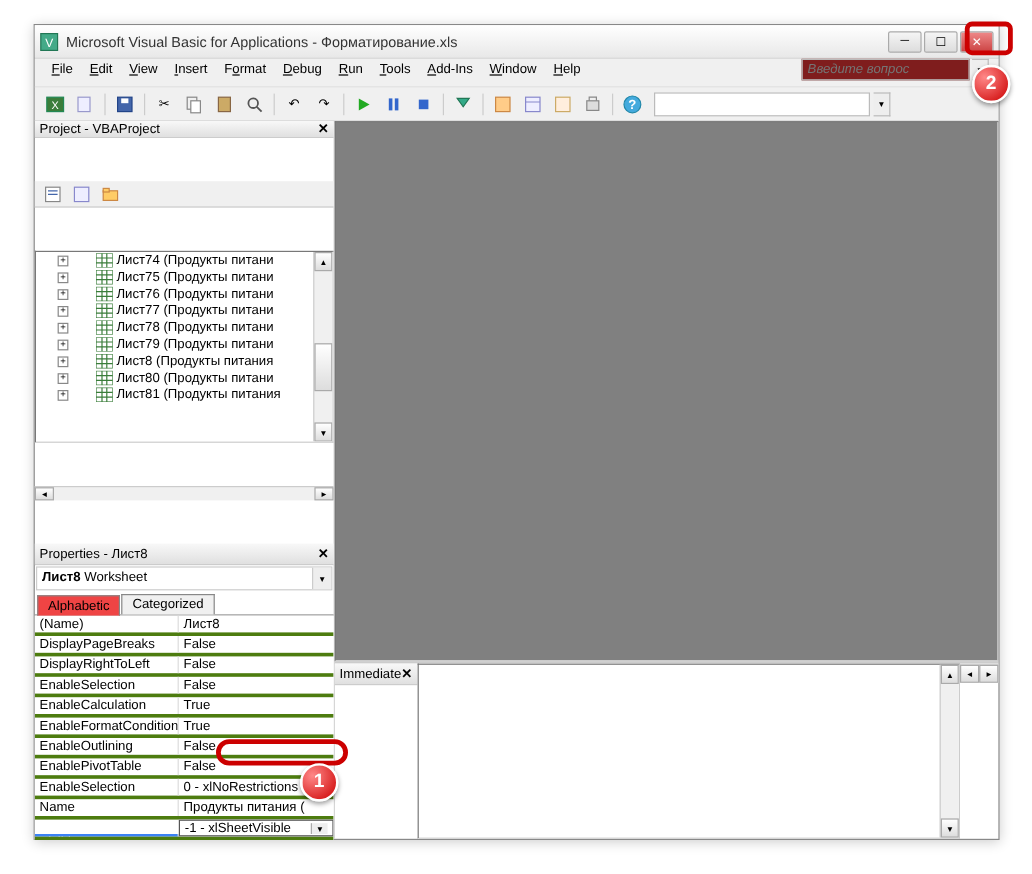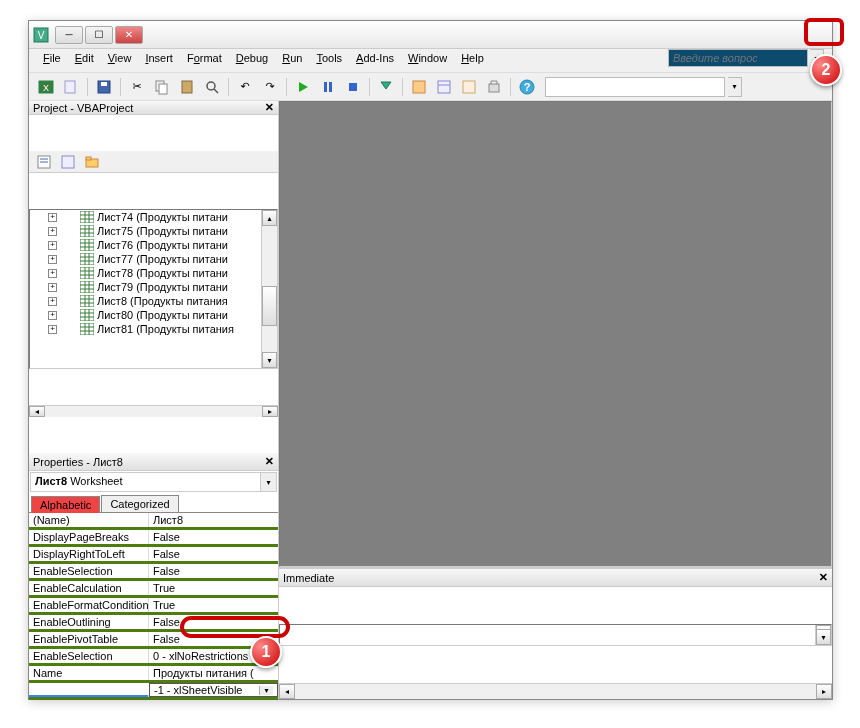--- a/index.html
+++ b/index.html
@@ -7,21 +7,21 @@
 .outer-frame { position: absolute; left: 28px; top: 20px; width: 805px; height: 680px; background: #fff; border: 1px solid #888; box-shadow: 0 2px 10px rgba(0,0,0,0.2); }
 .titlebar { height: 28px; background: linear-gradient(#fff, #e8e8e8); display: flex; align-items: center; padding: 0 4px; border-bottom: 1px solid #ccc; }
 .titlebar-icon { width: 16px; height: 16px; margin-right: 6px; }
 .titlebar-text { flex: 1; color: #333; font-size: 12px; }
 .win-btns { display: flex; gap: 2px; }
 .win-btn { width: 28px; height: 18px; background: linear-gradient(#f5f5f5, #ddd); border: 1px solid #aaa; border-radius: 2px; display: flex; align-items: center; justify-content: center; font-size: 10px; cursor: pointer; }
 .win-btn.close { background: linear-gradient(#e88, #c44); color: #fff; }
 .menubar { height: 24px; display: flex; padding: 0 8px; background: #f0f0f0; border-bottom: 1px solid #ddd; gap: 2px; }
 .menu-item { padding: 3px 6px; cursor: pointer; }
 .menu-item u { text-decoration: underline; }
-.search-box { margin-left: auto; width: 140px; height: 18px; border: 1px solid #bbb; background: #0c4a6e; padding: 0 4px; color: #999; font-style: italic; font-size: 11px; }
+.search-box { margin-left: auto; width: 140px; height: 18px; border: 1px solid #bbb; background: #7f1d1d; padding: 0 4px; color: #999; font-style: italic; font-size: 11px; }
 .search-drop { width: 14px; height: 18px; border: 1px solid #bbb; border-left: none; background: #eee; display: flex; align-items: center; justify-content: center; font-size: 8px; }
 .toolbar { height: 28px; display: flex; align-items: center; padding: 0 6px; background: #f0f0f0; border-bottom: 1px solid #ddd; gap: 3px; }
 .tb-btn { width: 22px; height: 22px; display: flex; align-items: center; justify-content: center; cursor: pointer; border: 1px solid transparent; border-radius: 2px; }
 .tb-sep { width: 1px; height: 18px; background: #ccc; margin: 0 2px; }
 .tb-field { width: 180px; height: 20px; border: 1px solid #bbb; background: #fff; margin-left: 4px; }
 .tb-drop { width: 14px; height: 20px; border: 1px solid #bbb; border-left: none; background: #eee; display: flex; align-items: center; justify-content: center; font-size: 8px; }
 .main-area { display: flex; height: calc(100% - 80px); }
 .left-col { width: 250px; display: flex; flex-direction: column; border-right: 1px solid #ccc; gap: 36px; }
 .panel-hdr { height: 18px; background: linear-gradient(#f8f8f8, #e0e0e0); border-bottom: 1px solid #ccc; display: flex; align-items: center; padding: 0 4px; font-size: 11px; }
 .panel-hdr .close-x { margin-left: auto; cursor: pointer; font-weight: bold; }
@@ -46,34 +46,35 @@
 .props-tab.active { background: #ef4444; top: 1px; }
 .props-grid { flex: 1; overflow: auto; background: #fff; }
 .props-row { display: flex; border-bottom: 3px solid #4d7c0f; height: 17px; }
 .props-row .pname { width: 120px; padding: 1px 4px; border-right: 1px solid #ddd; font-size: 11px; overflow: hidden; }
 .props-row .pval { flex: 1; padding: 1px 4px; font-size: 11px; overflow: hidden; }
 .props-row.selected .pname { background: #3b82f6; color: #fff; margin-top: 12px; }
 .props-row.selected .pval { background: #fff; border: 1px solid #555; display: flex; align-items: center; }
 .props-row.selected .pval .dd { margin-left: auto; width: 14px; background: #eee; border-left: 1px solid #aaa; text-align: center; font-size: 8px; }
 .right-col { flex: 1; display: flex; flex-direction: column; }
 .mdi-area { flex: 1; background: #808080; border: 1px inset #ccc; }
-.immediate-panel { height: 132px; display: flex; flex-direction: column; border-top: 2px solid #ccc; gap: 37px; }
+.immediate-panel { height: 148px; display: flex; border-top: 2px solid #ccc; }
 .immediate-body { flex: 1; background: #fff; border: 1px inset #ccc; position: relative; }
 .callout { position: absolute; border: 4px solid #c00; border-radius: 6px; pointer-events: none; }
 .badge { position: absolute; width: 32px; height: 32px; border-radius: 50%; background: radial-gradient(circle at 30% 30%, #f88, #c00); border: 2px solid #fff; display: flex; align-items: center; justify-content: center; color: #fff; font-weight: bold; font-size: 16px; box-shadow: 0 2px 4px rgba(0,0,0,0.4); }
 </style>
 </head>
 <body>
 
 <div class="outer-frame">
   <div class="titlebar">
     <svg class="titlebar-icon" viewBox="0 0 16 16">
         <rect x="1" y="1" width="14" height="14" fill="#4a8" stroke="#275"></rect>
         <text x="8" y="12" font-size="10" text-anchor="middle" fill="#fff">V</text>
       </svg>
+    <span class="titlebar-text">Microsoft Visual Basic for Applications - Форматирование.xls</span>
     <div class="win-btns">
       <div class="win-btn">─</div>
       <div class="win-btn">☐</div>
       <div class="win-btn close">✕</div>
     </div>
   </div>
   <div class="menubar">
     <span class="menu-item"><u>F</u><span>ile</span></span>
     <span class="menu-item"><u>E</u>dit</span>
     <span class="menu-item"><u>V</u>iew</span>

